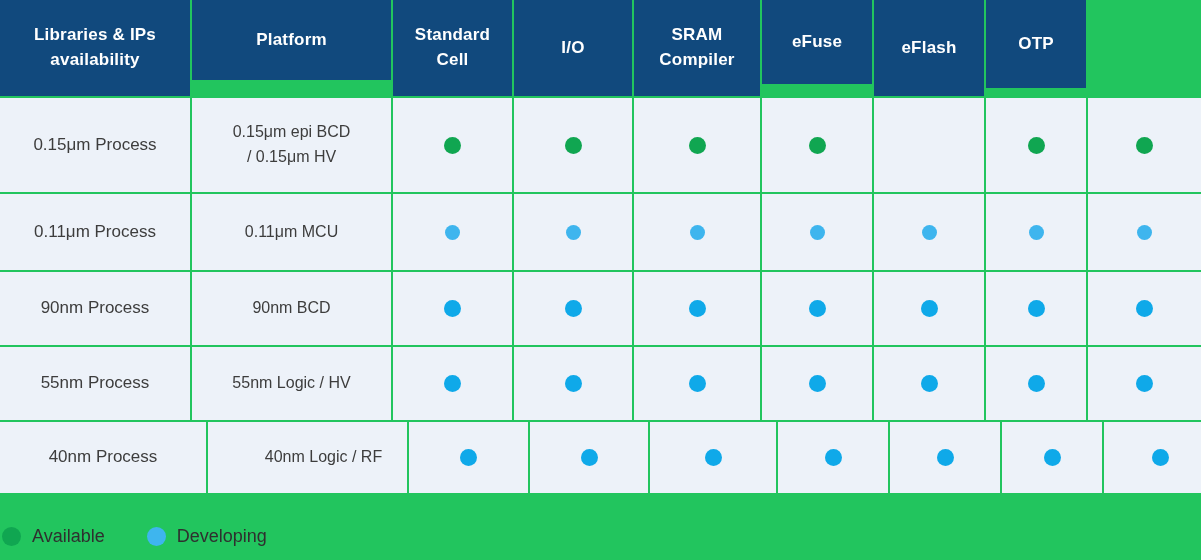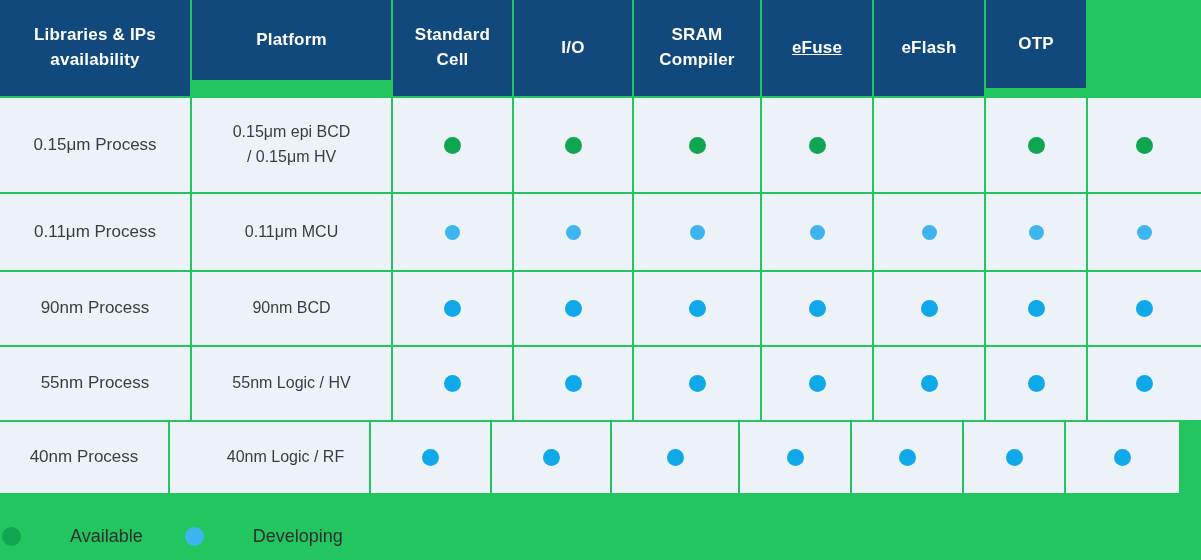--- a/index.html
+++ b/index.html
@@ -67,21 +67,20 @@
   .legend {
     display: flex;
     align-items: center;
     margin-top: 33px;
     padding-left: 2px;
   }
   .legend-item {
     display: flex;
     align-items: center;
     margin-right: 42px;
-    gap: 38px;
   }
   .legend-dot {
     display: inline-block;
     width: 19px;
     height: 19px;
     border-radius: 50%;
     margin-right: 11px;
   }
   .legend-label {
     font-size: 18px;
@@ -95,21 +94,21 @@
   <div class="table" id="table">
       <div class="row">
         <div class="cell hcell" style="width: 190px; height: 96px;">Libraries  &amp; IPs
 availability</div>
         <div class="cell hcell" style="width: 199px; height: 80px;">Platform</div>
         <div class="cell hcell" style="width: 119px; height: 96px;">Standard
 Cell</div>
         <div class="cell hcell" style="width: 118px; height: 96px;">I/O</div>
         <div class="cell hcell" style="width: 126px; height: 96px;">SRAM
 Compiler</div>
-        <div class="cell hcell" style="width: 110px; height: 96px; text-decoration: underline;">eFuse</div>
+        <div class="cell hcell" style="width: 110px; height: 84px;">eFuse</div>
         <div class="cell hcell" style="width: 110px; height: 96px;">eFlash</div>
         <div class="cell hcell" style="width: 100px; height: 88px;">OTP</div>
       </div>
       <div class="row">
         <div class="cell bcell" style="width: 190px; height: 94px;">0.15μm Process</div>
         <div class="cell bcell platform" style="width: 199px; height: 94px;">0.15μm epi BCD
 / 0.15μm HV</div>
         <div class="cell bcell" style="width: 119px; height: 94px;"><span class="dot available"></span></div>
         <div class="cell bcell" style="width: 118px; height: 94px;"><span class="dot available"></span></div>
         <div class="cell bcell" style="width: 126px; height: 94px;"><span class="dot available"></span></div>
@@ -145,21 +144,21 @@
         <div class="cell bcell platform" style="width: 199px; height: 73px;">55nm Logic / HV</div>
         <div class="cell bcell" style="width: 119px; height: 73px;"><span class="dot developing"></span></div>
         <div class="cell bcell" style="width: 118px; height: 73px;"><span class="dot developing"></span></div>
         <div class="cell bcell" style="width: 126px; height: 73px;"><span class="dot developing"></span></div>
         <div class="cell bcell" style="width: 110px; height: 73px;"><span class="dot developing"></span></div>
         <div class="cell bcell" style="width: 110px; height: 73px;"><span class="dot developing"></span></div>
         <div class="cell bcell" style="width: 100px; height: 73px;"><span class="dot developing"></span></div>
         <div class="cell bcell" style="width: 113px; height: 73px;"><span class="dot developing"></span></div>
       </div>
       <div class="row">
-        <div class="cell bcell" style="width: 168px; height: 71px;">40nm Process</div>
+        <div class="cell bcell" style="width: 206px; height: 71px;">40nm Process</div>
         <div class="cell bcell platform" style="width: 199px; height: 71px; padding-left: 32px;">40nm Logic / RF</div>
         <div class="cell bcell" style="width: 119px; height: 71px;"><span class="dot developing"></span></div>
         <div class="cell bcell" style="width: 118px; height: 71px;"><span class="dot developing"></span></div>
         <div class="cell bcell" style="width: 126px; height: 71px;"><span class="dot developing"></span></div>
         <div class="cell bcell" style="width: 110px; height: 71px;"><span class="dot developing"></span></div>
         <div class="cell bcell" style="width: 110px; height: 71px;"><span class="dot developing"></span></div>
         <div class="cell bcell" style="width: 100px; height: 71px;"><span class="dot developing"></span></div>
         <div class="cell bcell" style="width: 113px; height: 71px;"><span class="dot developing"></span></div>
       </div>
     </div>

